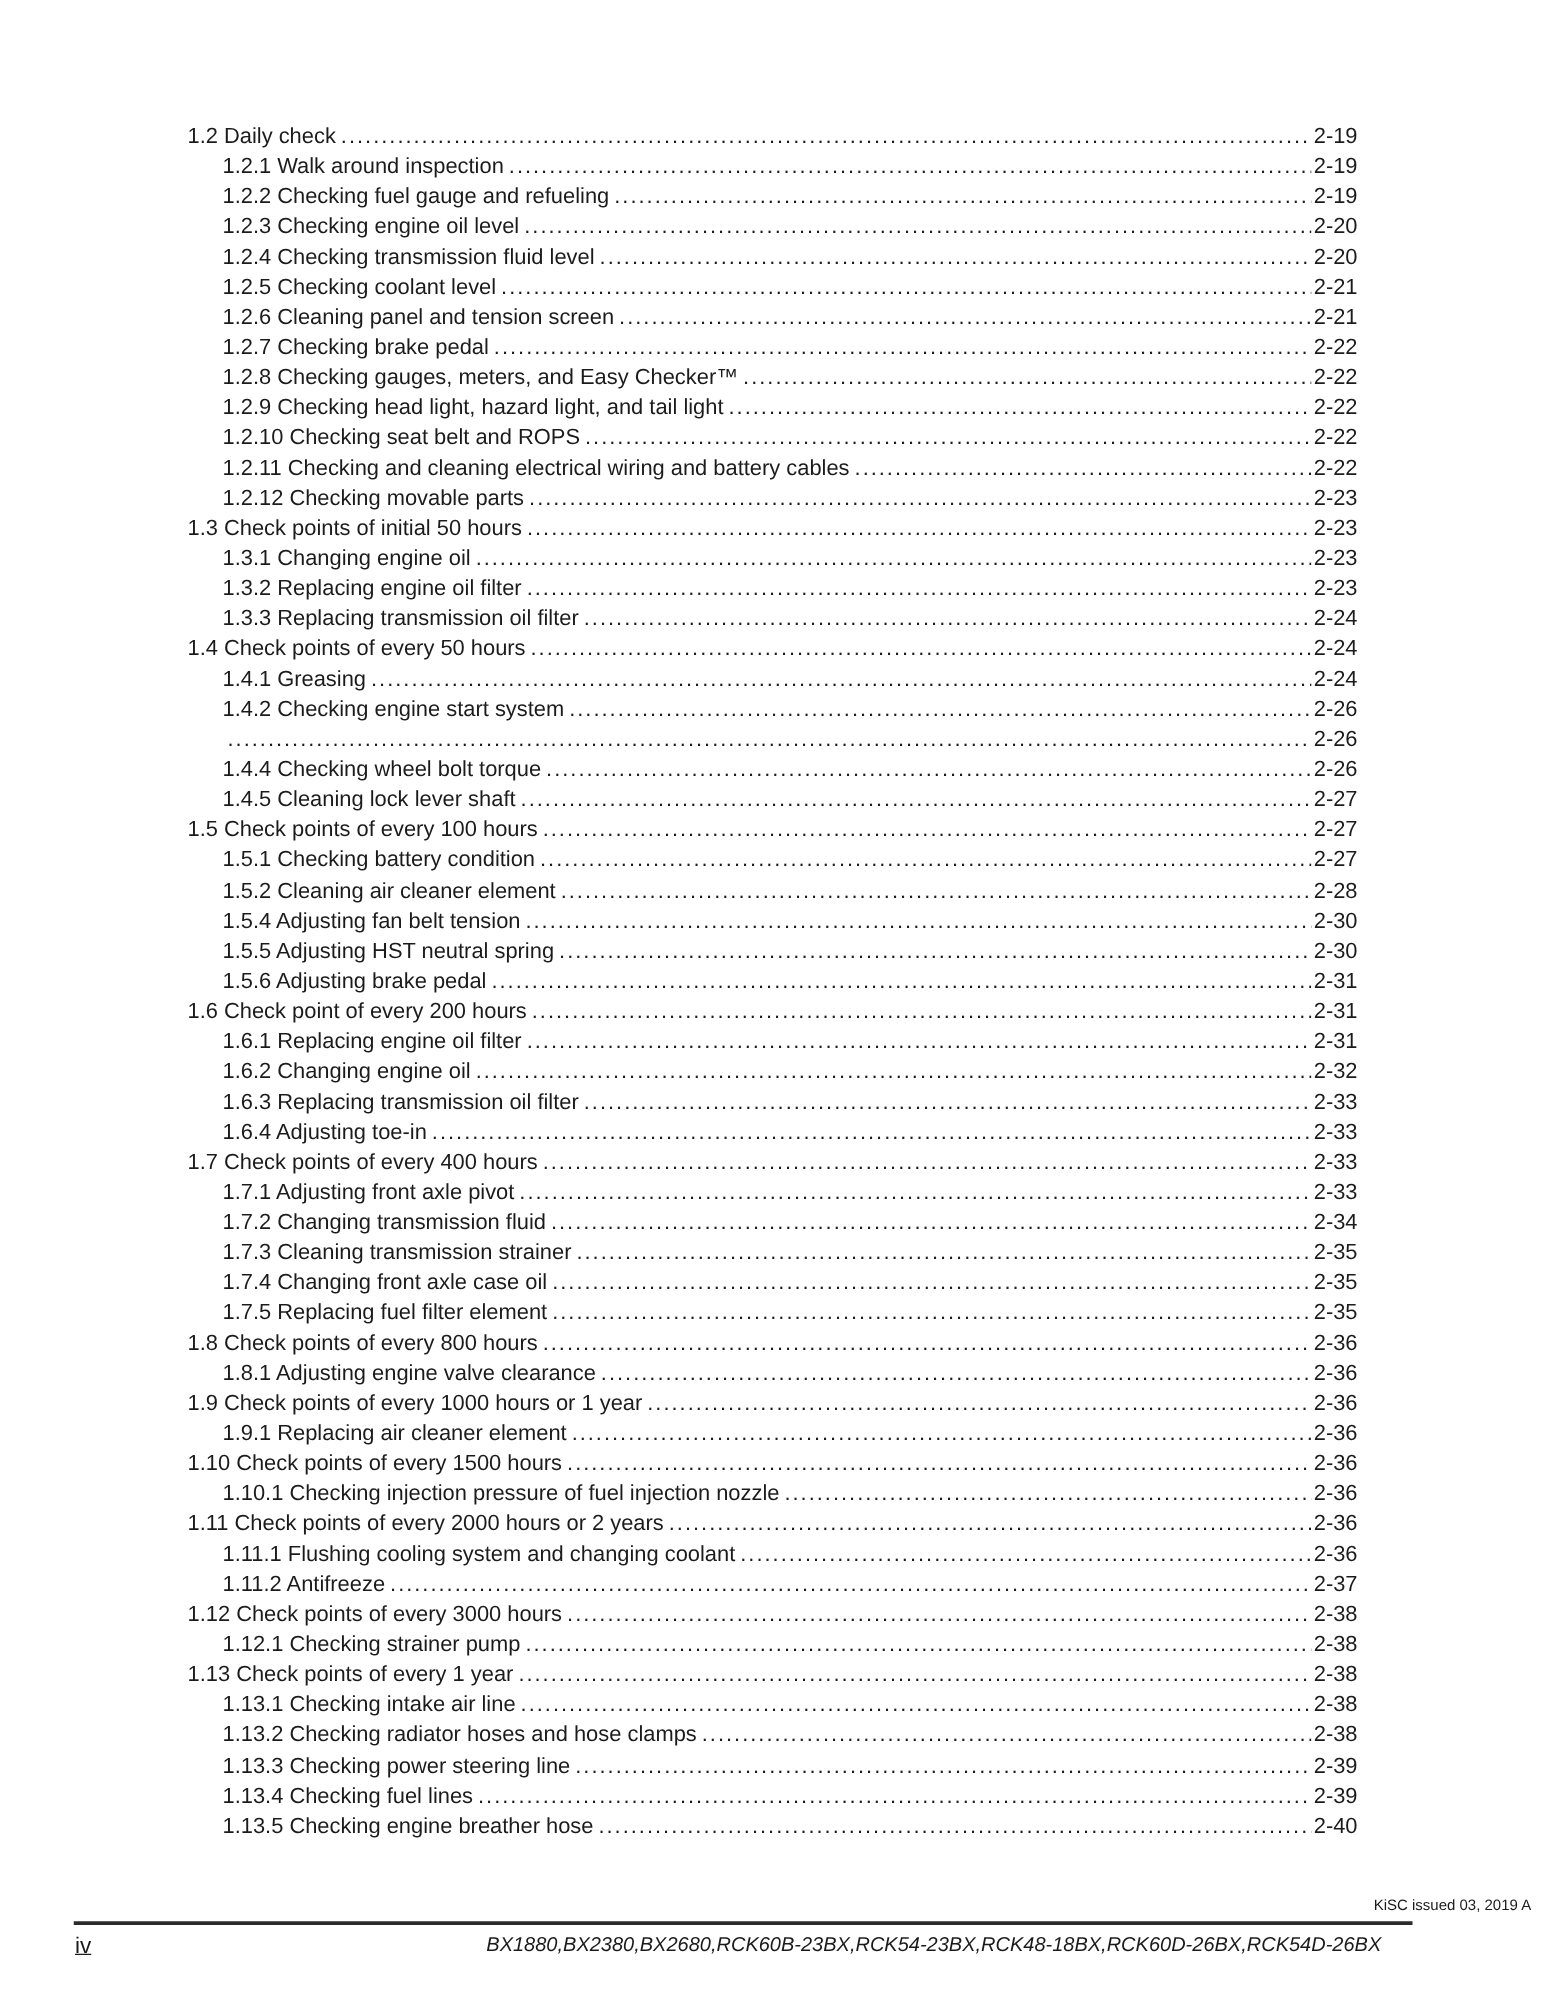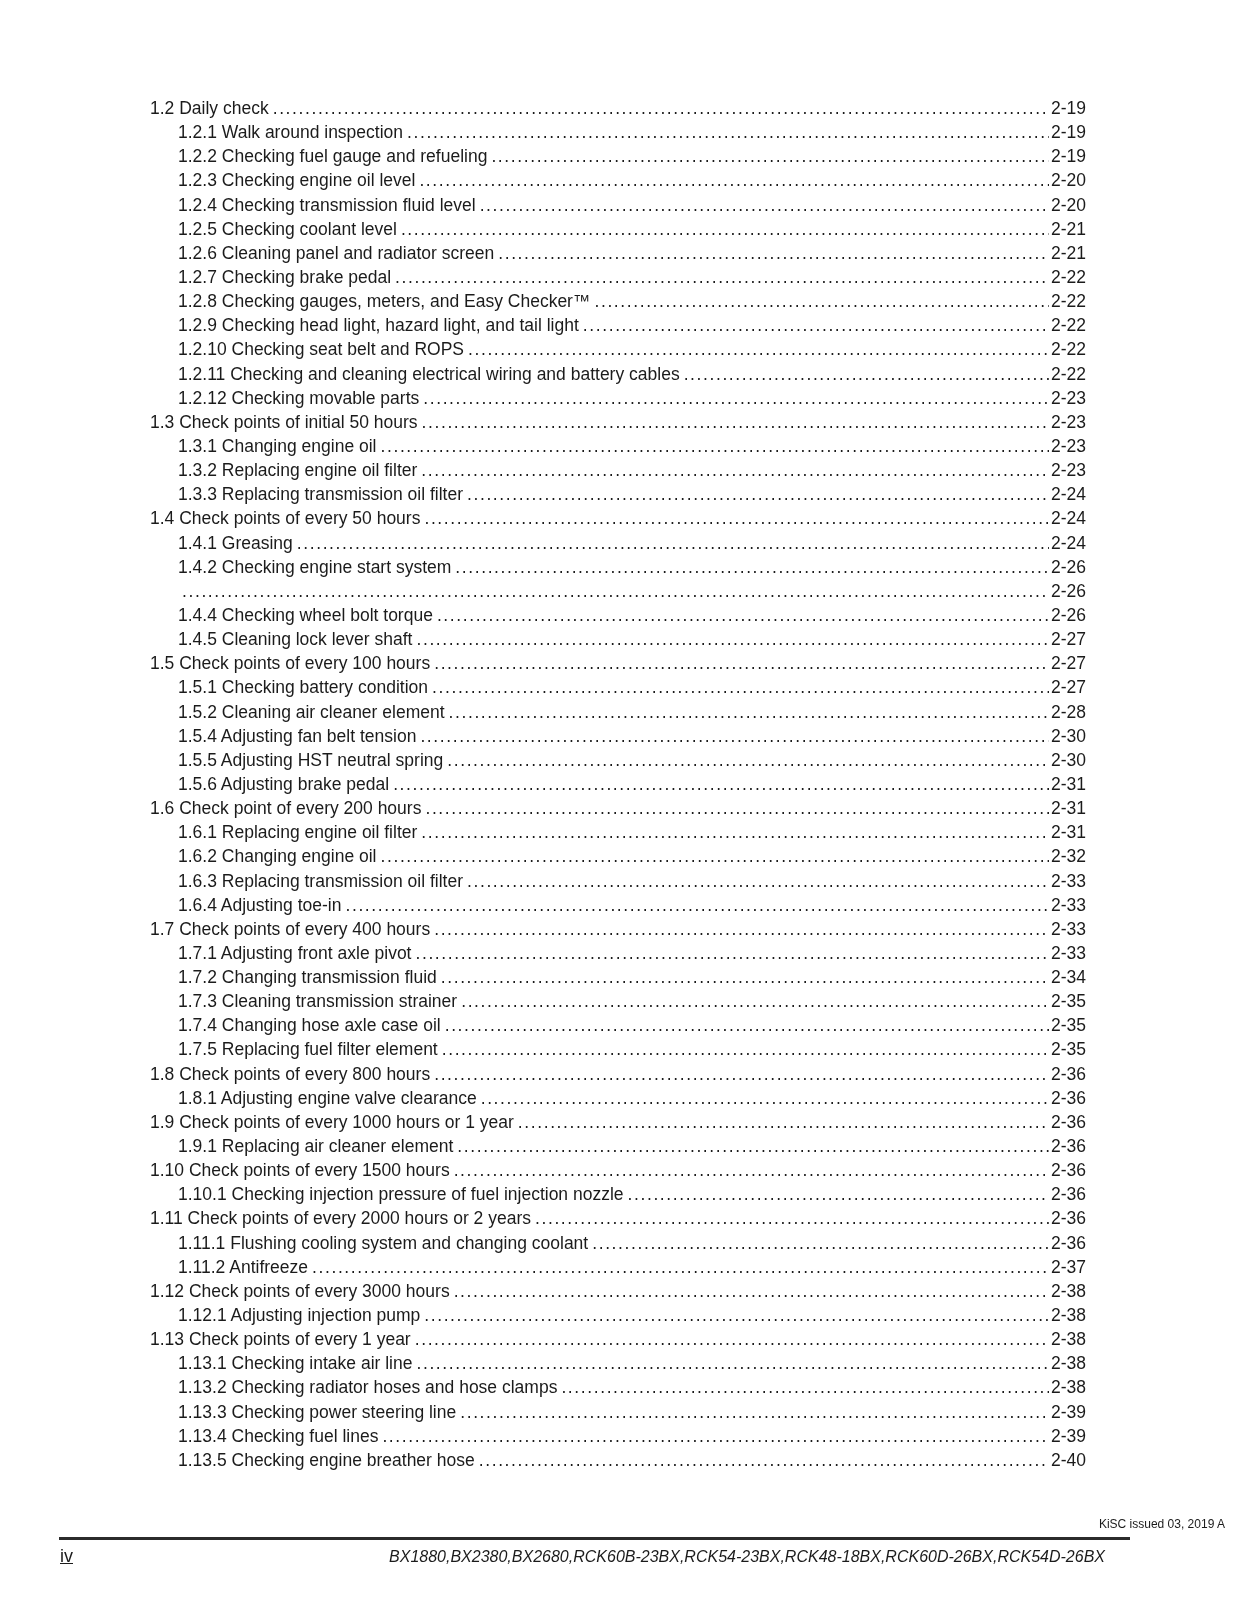--- a/index.html
+++ b/index.html
@@ -89,21 +89,21 @@
       <span class="toc-label">1.2.4 Checking transmission fluid level</span>
       <span class="toc-dots"></span>
       <span class="toc-page">2-20</span>
     </div>
     <div class="toc-row lvl2">
       <span class="toc-label">1.2.5 Checking coolant level</span>
       <span class="toc-dots"></span>
       <span class="toc-page">2-21</span>
     </div>
     <div class="toc-row lvl2">
-      <span class="toc-label">1.2.6 Cleaning panel and radiator screen</span>
+      <span class="toc-label">1.2.6 Cleaning panel and tension screen</span>
       <span class="toc-dots"></span>
       <span class="toc-page">2-21</span>
     </div>
     <div class="toc-row lvl2">
       <span class="toc-label">1.2.7 Checking brake pedal</span>
       <span class="toc-dots"></span>
       <span class="toc-page">2-22</span>
     </div>
     <div class="toc-row lvl2">
       <span class="toc-label">1.2.8 Checking gauges, meters, and Easy Checker™</span>
@@ -248,21 +248,21 @@
       <span class="toc-label">1.7.2 Changing transmission fluid</span>
       <span class="toc-dots"></span>
       <span class="toc-page">2-34</span>
     </div>
     <div class="toc-row lvl2">
       <span class="toc-label">1.7.3 Cleaning transmission strainer</span>
       <span class="toc-dots"></span>
       <span class="toc-page">2-35</span>
     </div>
     <div class="toc-row lvl2">
-      <span class="toc-label">1.7.4 Changing hose axle case oil</span>
+      <span class="toc-label">1.7.4 Changing front axle case oil</span>
       <span class="toc-dots"></span>
       <span class="toc-page">2-35</span>
     </div>
     <div class="toc-row lvl2">
       <span class="toc-label">1.7.5 Replacing fuel filter element</span>
       <span class="toc-dots"></span>
       <span class="toc-page">2-35</span>
     </div>
     <div class="toc-row lvl1">
       <span class="toc-label">1.8 Check points of every 800 hours</span>
@@ -308,21 +308,21 @@
       <span class="toc-label">1.11.2 Antifreeze</span>
       <span class="toc-dots"></span>
       <span class="toc-page">2-37</span>
     </div>
     <div class="toc-row lvl1">
       <span class="toc-label">1.12 Check points of every 3000 hours</span>
       <span class="toc-dots"></span>
       <span class="toc-page">2-38</span>
     </div>
     <div class="toc-row lvl2">
-      <span class="toc-label">1.12.1 Adjusting injection pump</span>
+      <span class="toc-label">1.12.1 Checking strainer pump</span>
       <span class="toc-dots"></span>
       <span class="toc-page">2-38</span>
     </div>
     <div class="toc-row lvl1">
       <span class="toc-label">1.13 Check points of every 1 year</span>
       <span class="toc-dots"></span>
       <span class="toc-page">2-38</span>
     </div>
     <div class="toc-row lvl2">
       <span class="toc-label">1.13.1 Checking intake air line</span>

